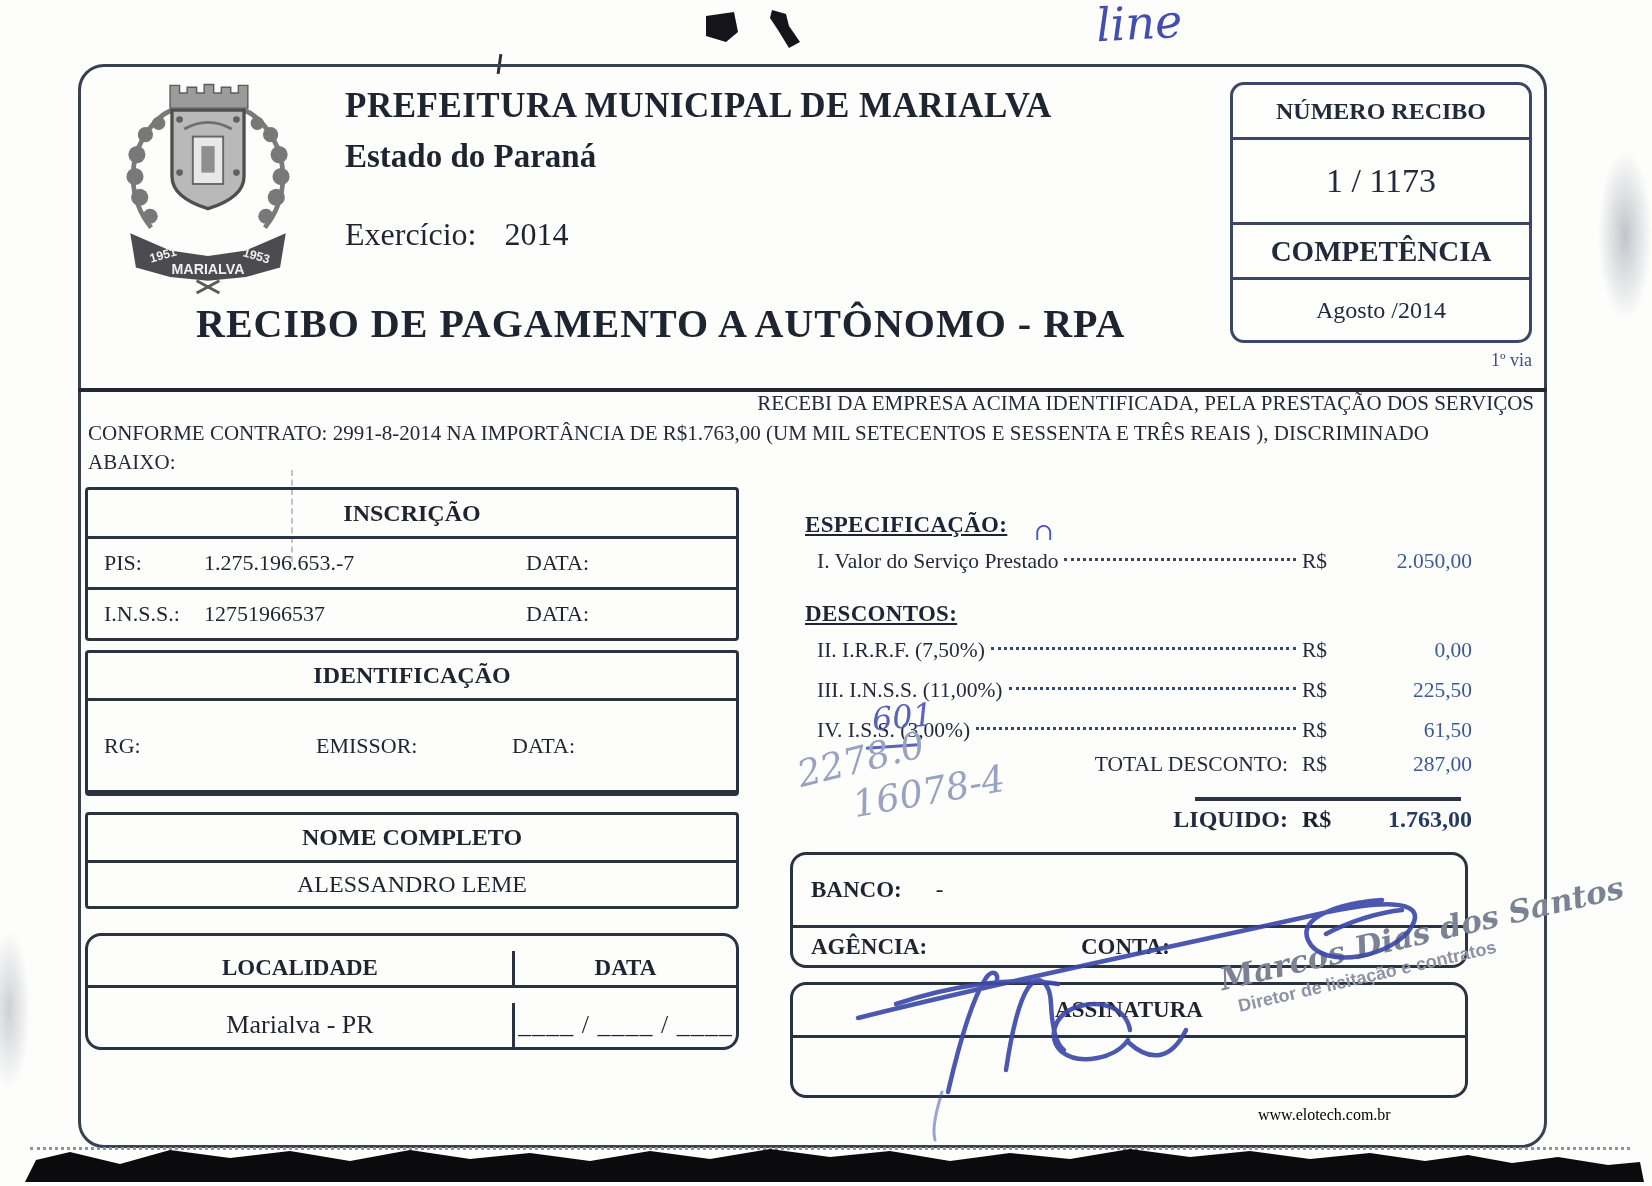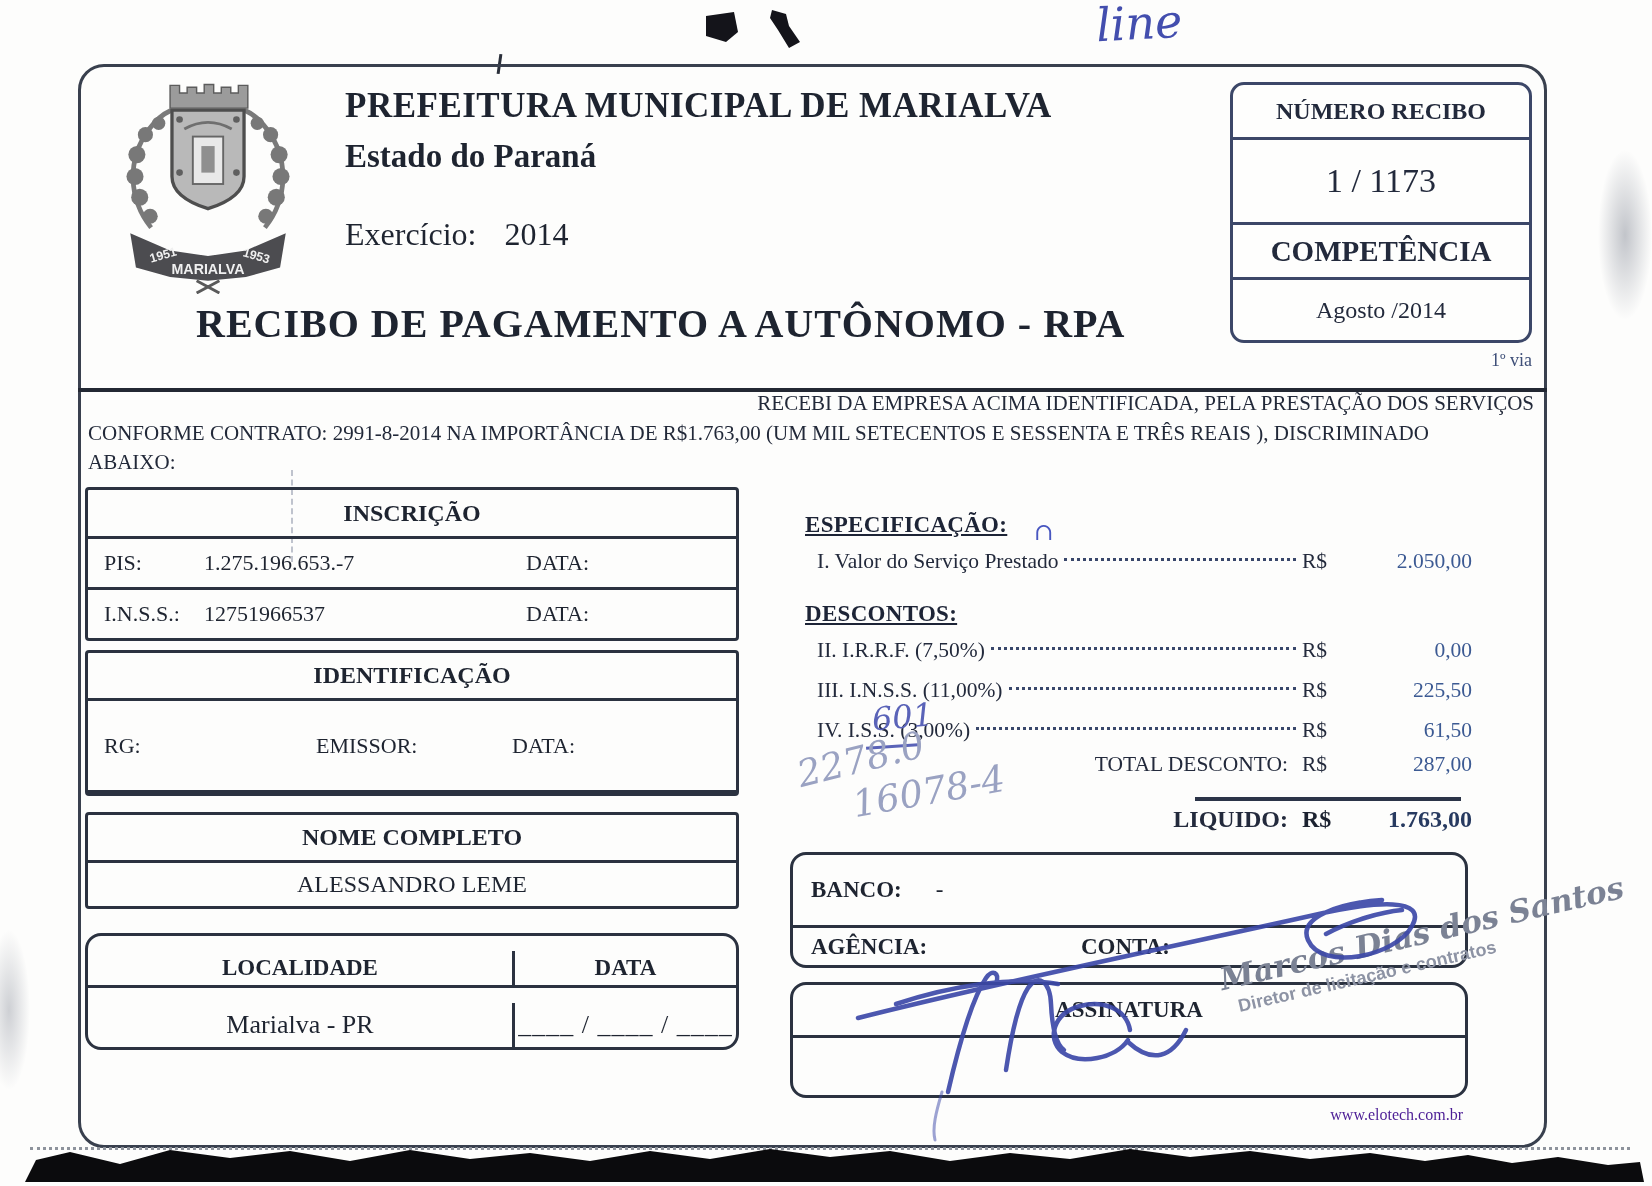--- a/index.html
+++ b/index.html
@@ -70,21 +70,21 @@
             border-radius:16px;display:flex;flex-direction:column;}
   .bancobox .r1{height:54px;display:flex;align-items:center;padding:8px 18px;font-weight:bold;font-size:23px;
                 border-bottom:3px solid #2b3240;}
   .bancobox .r1 .dash{margin-left:34px;font-weight:normal;}
   .bancobox .r2{flex:1;display:flex;align-items:center;padding:0 18px;font-weight:bold;font-size:23px;}
   .bancobox .agencia{display:inline-block;width:270px;}
   .assbox{position:absolute;left:790px;top:982px;width:672px;height:110px;border:3px solid #2b3240;
           border-radius:16px;display:flex;flex-direction:column;}
   .assbox .h{height:50px;display:flex;align-items:center;justify-content:center;font-weight:bold;
              font-size:23px;border-bottom:3px solid #2b3240;}
-  .elotech{left:1258px;top:1106px;width:205px;text-align:right;font-size:16px;color:#4c1d95;}
+  .elotech{left:1258px;top:1106px;width:205px;text-align:left;font-size:16px;color:#000000;}
 
   
   .hand{position:absolute;font-style:italic;font-family:"DejaVu Serif",serif;white-space:nowrap;}
   .top-note{left:1096px;top:-4px;font-size:46px;color:#434eae;transform:rotate(-3deg);}
   .caret{left:1034px;top:518px;font-size:24px;color:#4856c0;font-style:normal;}
   .note1{left:872px;top:698px;font-size:32px;color:#5a63b8;transform:rotate(-5deg);}
   .note1-line{position:absolute;left:866px;top:745px;width:52px;height:3px;background:#5a63b8;transform:rotate(-4deg);}
   .note2{left:796px;top:738px;font-size:37px;color:#9aa2c2;transform:rotate(-14deg);}
   .note3{left:852px;top:770px;font-size:37px;color:#9aa2c2;transform:rotate(-10deg);}
   .stamp{position:absolute;left:1216px;top:962px;transform:rotate(-13deg);transform-origin:left top;}

